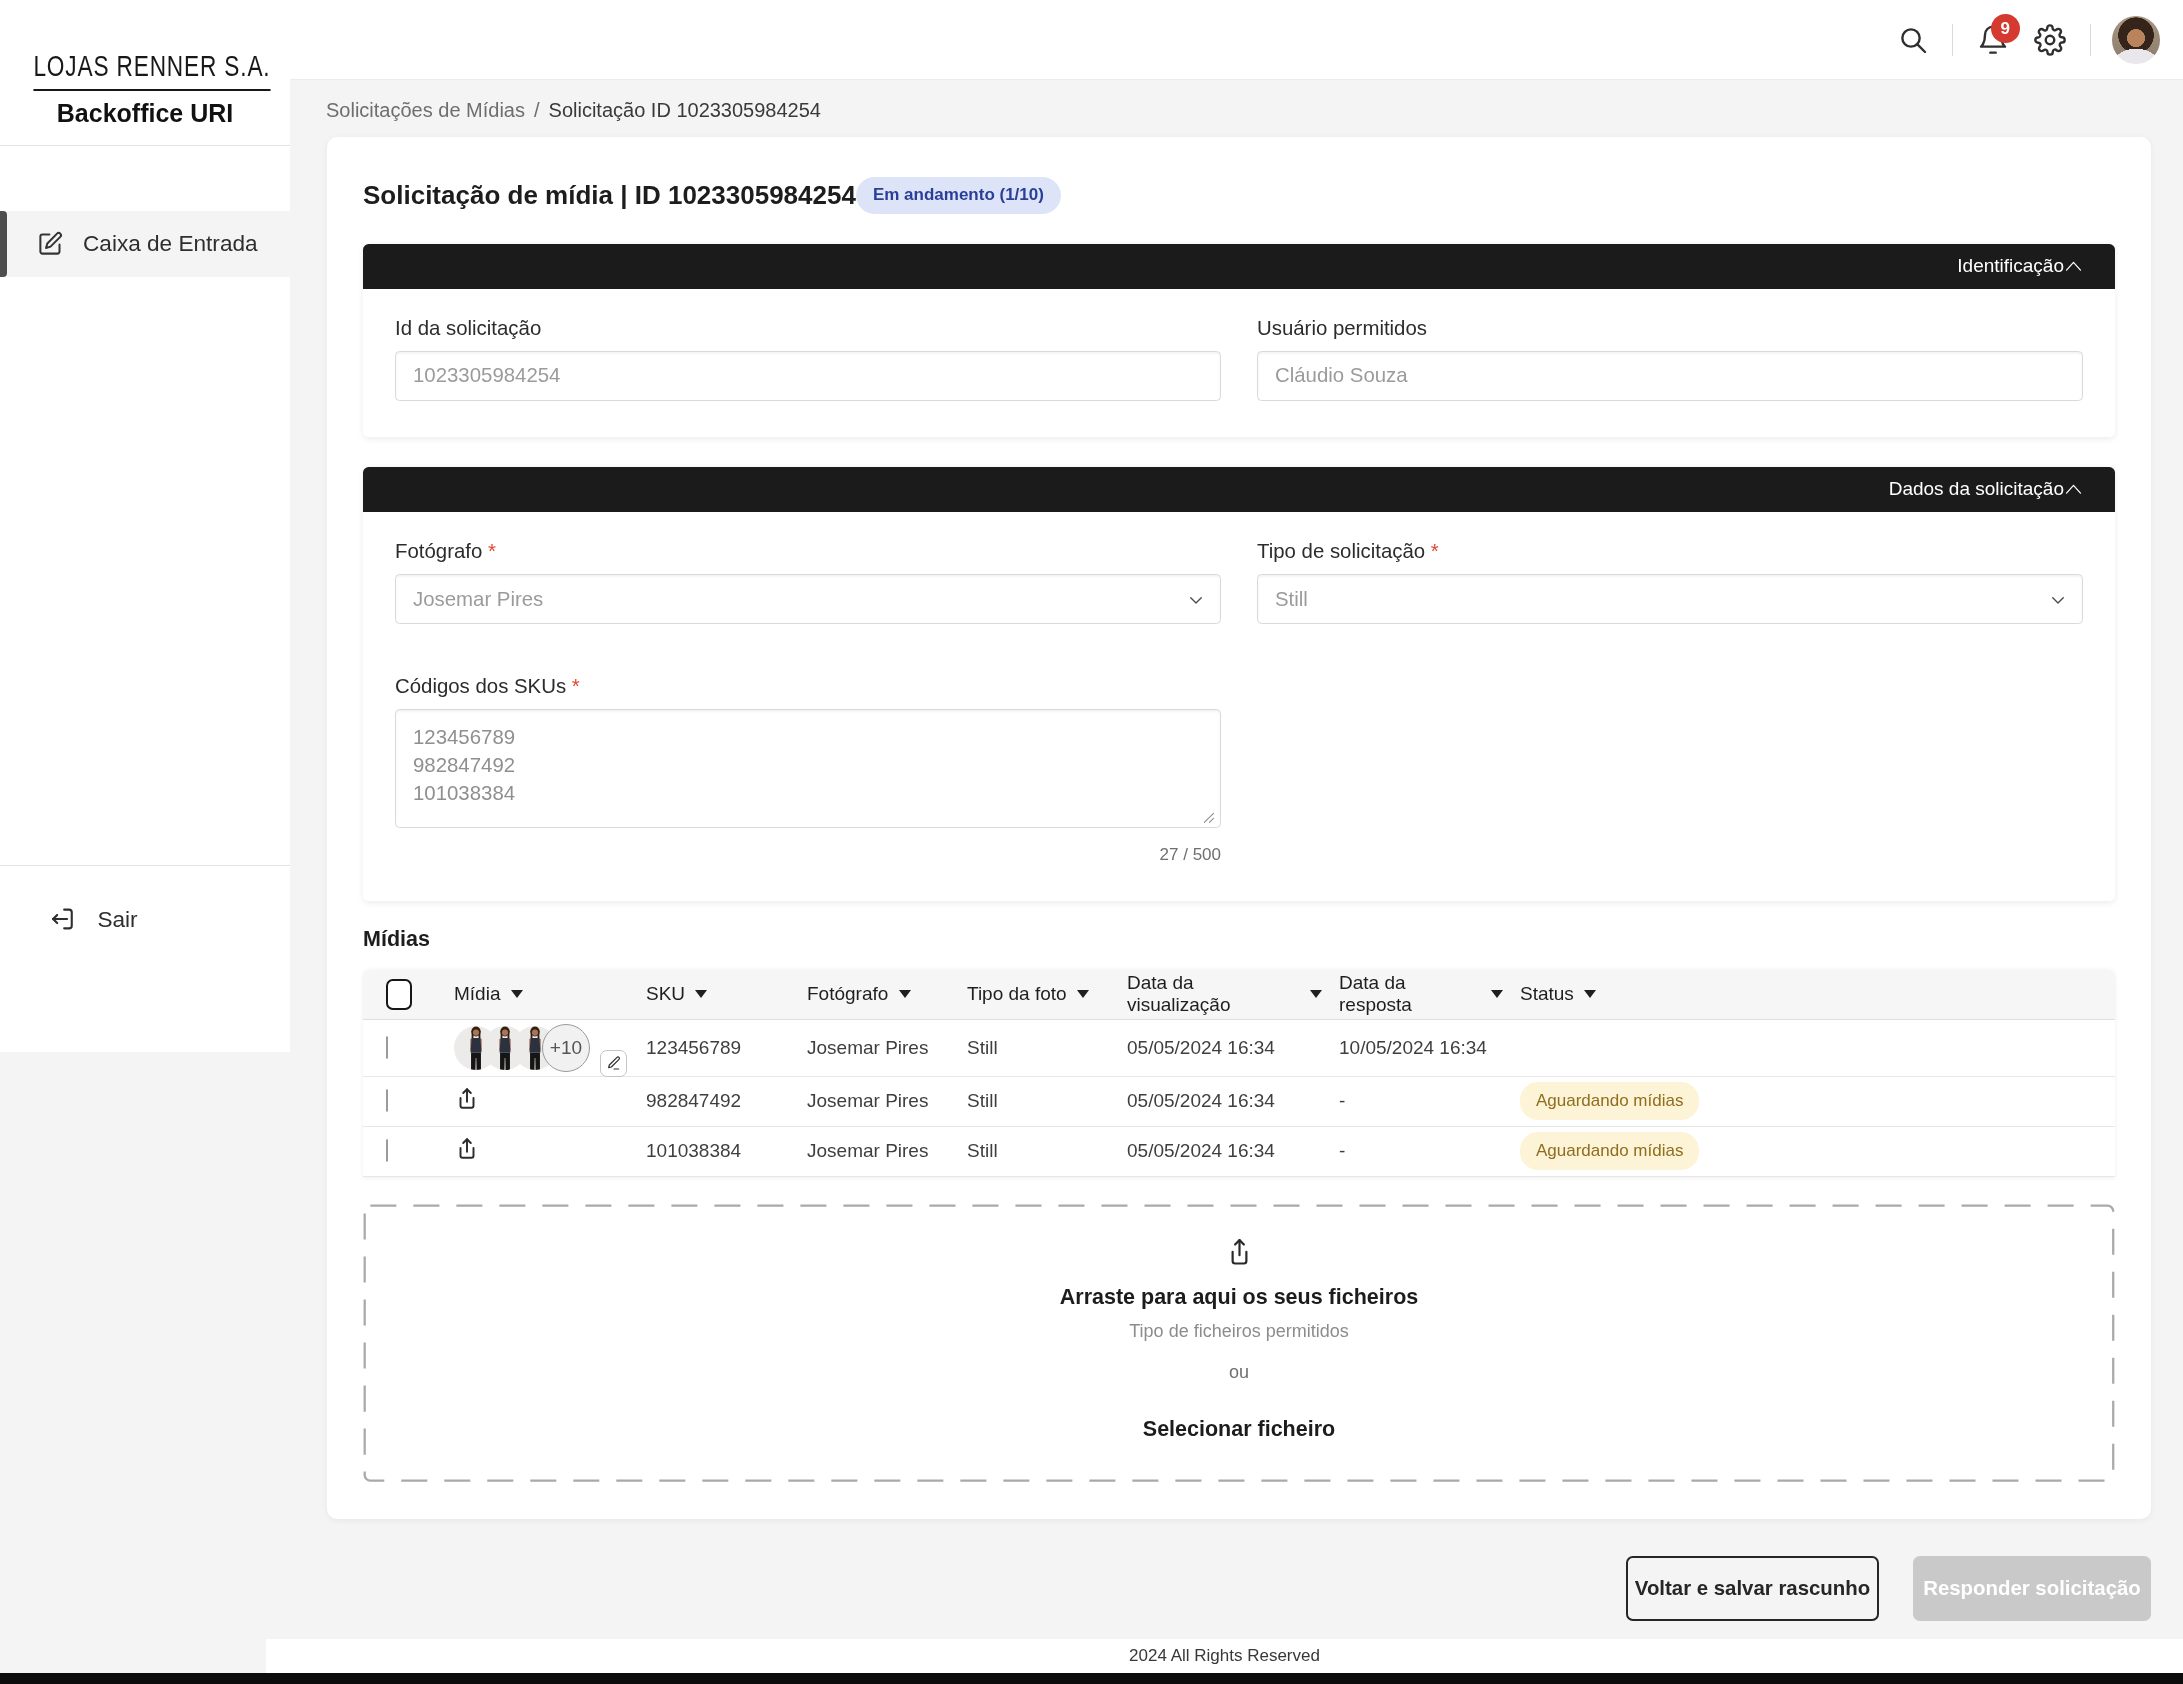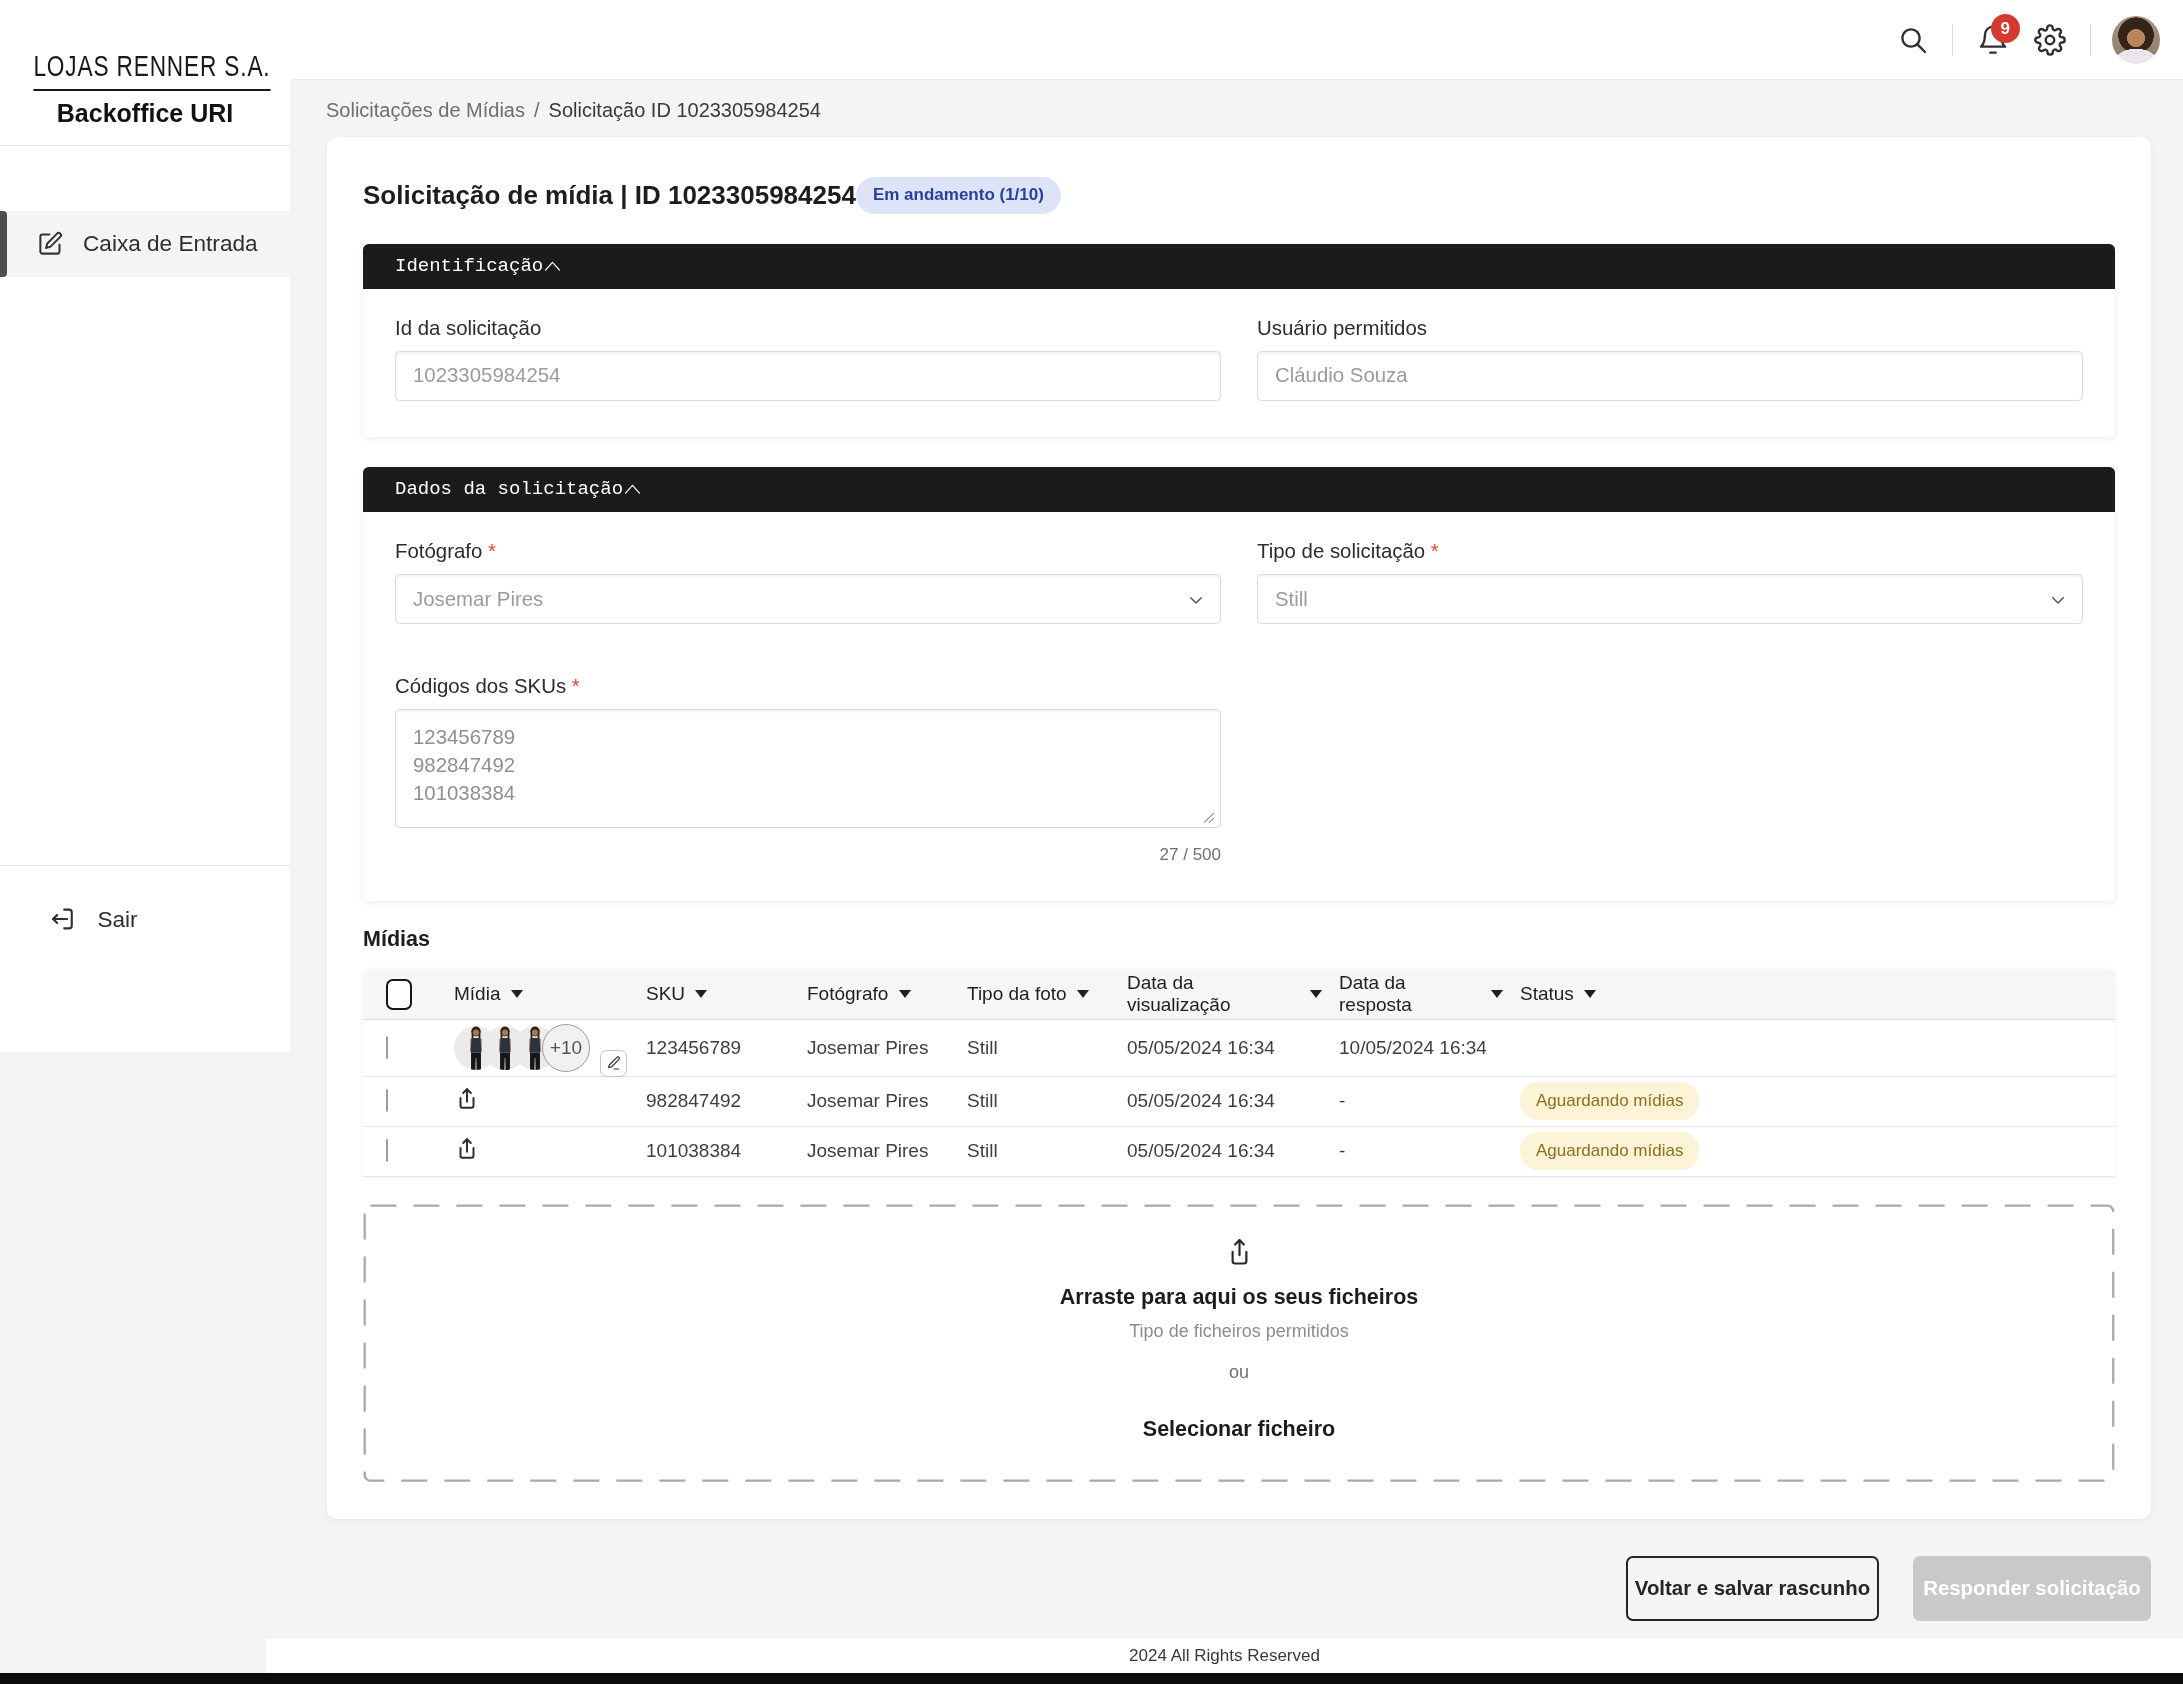--- a/index.html
+++ b/index.html
@@ -42,21 +42,21 @@
   .breadcrumb .sep { color:#6e6e6e; }
   .breadcrumb .current { color:#3a3a3a; }
 
   .card { margin:14.7px 0 0 37px; width:1824px; background:#ffffff; border-radius:10.2px; box-shadow:0 1.1px 6.8px rgba(0,0,0,.05); padding:40px 36px 37px 36px; }
 
   .title-row { display:flex; align-items:center; }
   .page-title { font-size:26px; font-weight:600; color:#1d1d1d; }
   .status-badge { background:#dde4f7; color:#2a3f98; font-size:17px; font-weight:600; padding:8.5px 17px; border-radius:22.6px; white-space:nowrap; }
 
   .section { margin-top:30px; border-radius:5.7px; box-shadow:0 1.7px 6.8px rgba(0,0,0,.08); }
-  .section-header { height:45px; background:#1b1b1b; border-radius:5.7px 5.7px 0 0; display:flex; align-items:center; justify-content:flex-start; padding:0 32px;font-family:Liberation Mono, monospace; }
+  .section-header { height:45px; background:#1b1b1b; border-radius:5.7px 5.7px 0 0; display:flex; align-items:center; justify-content:flex-end; padding:0 32px; }
   .section-title { color:#ffffff; font-size:19px; }
   .section-header svg { width:19px; height:12.4px; color:#fff; cursor:pointer; }
   .section-body { background:#fff; border-radius:0 0 5.7px 5.7px; padding:27px 32px 36px 32px; }
   .grid-2 { display:grid; grid-template-columns:1fr 1fr; column-gap:36px; }
   .field-label { font-size:20.4px; color:#2c2c2c; line-height:25px; margin-bottom:10.2px; display:flex; gap:5.7px; }
   .req { color:#e0492f; }
   .text-input { height:50px; width:100%; border:0.6px solid #d9d9d9; border-radius:4.5px; background:#fff; box-shadow:inset 0 1.7px 2.3px rgba(0,0,0,.05); font-size:20.4px; color:#9b9b9b; padding:0 17px; font-family:"Liberation Sans",sans-serif; }
   .select { position:relative; height:50px; border:0.6px solid #d9d9d9; border-radius:4.5px; background:#fff; box-shadow:inset 0 1.7px 2.3px rgba(0,0,0,.05); display:flex; align-items:center; padding:0 17px; font-size:20.4px; color:#9b9b9b; cursor:pointer; }
   .select svg { position:absolute; right:14.7px; top:16px; width:18px; height:18px; color:#4a4a4a; }
   .row-gap { margin-top:50px; }

